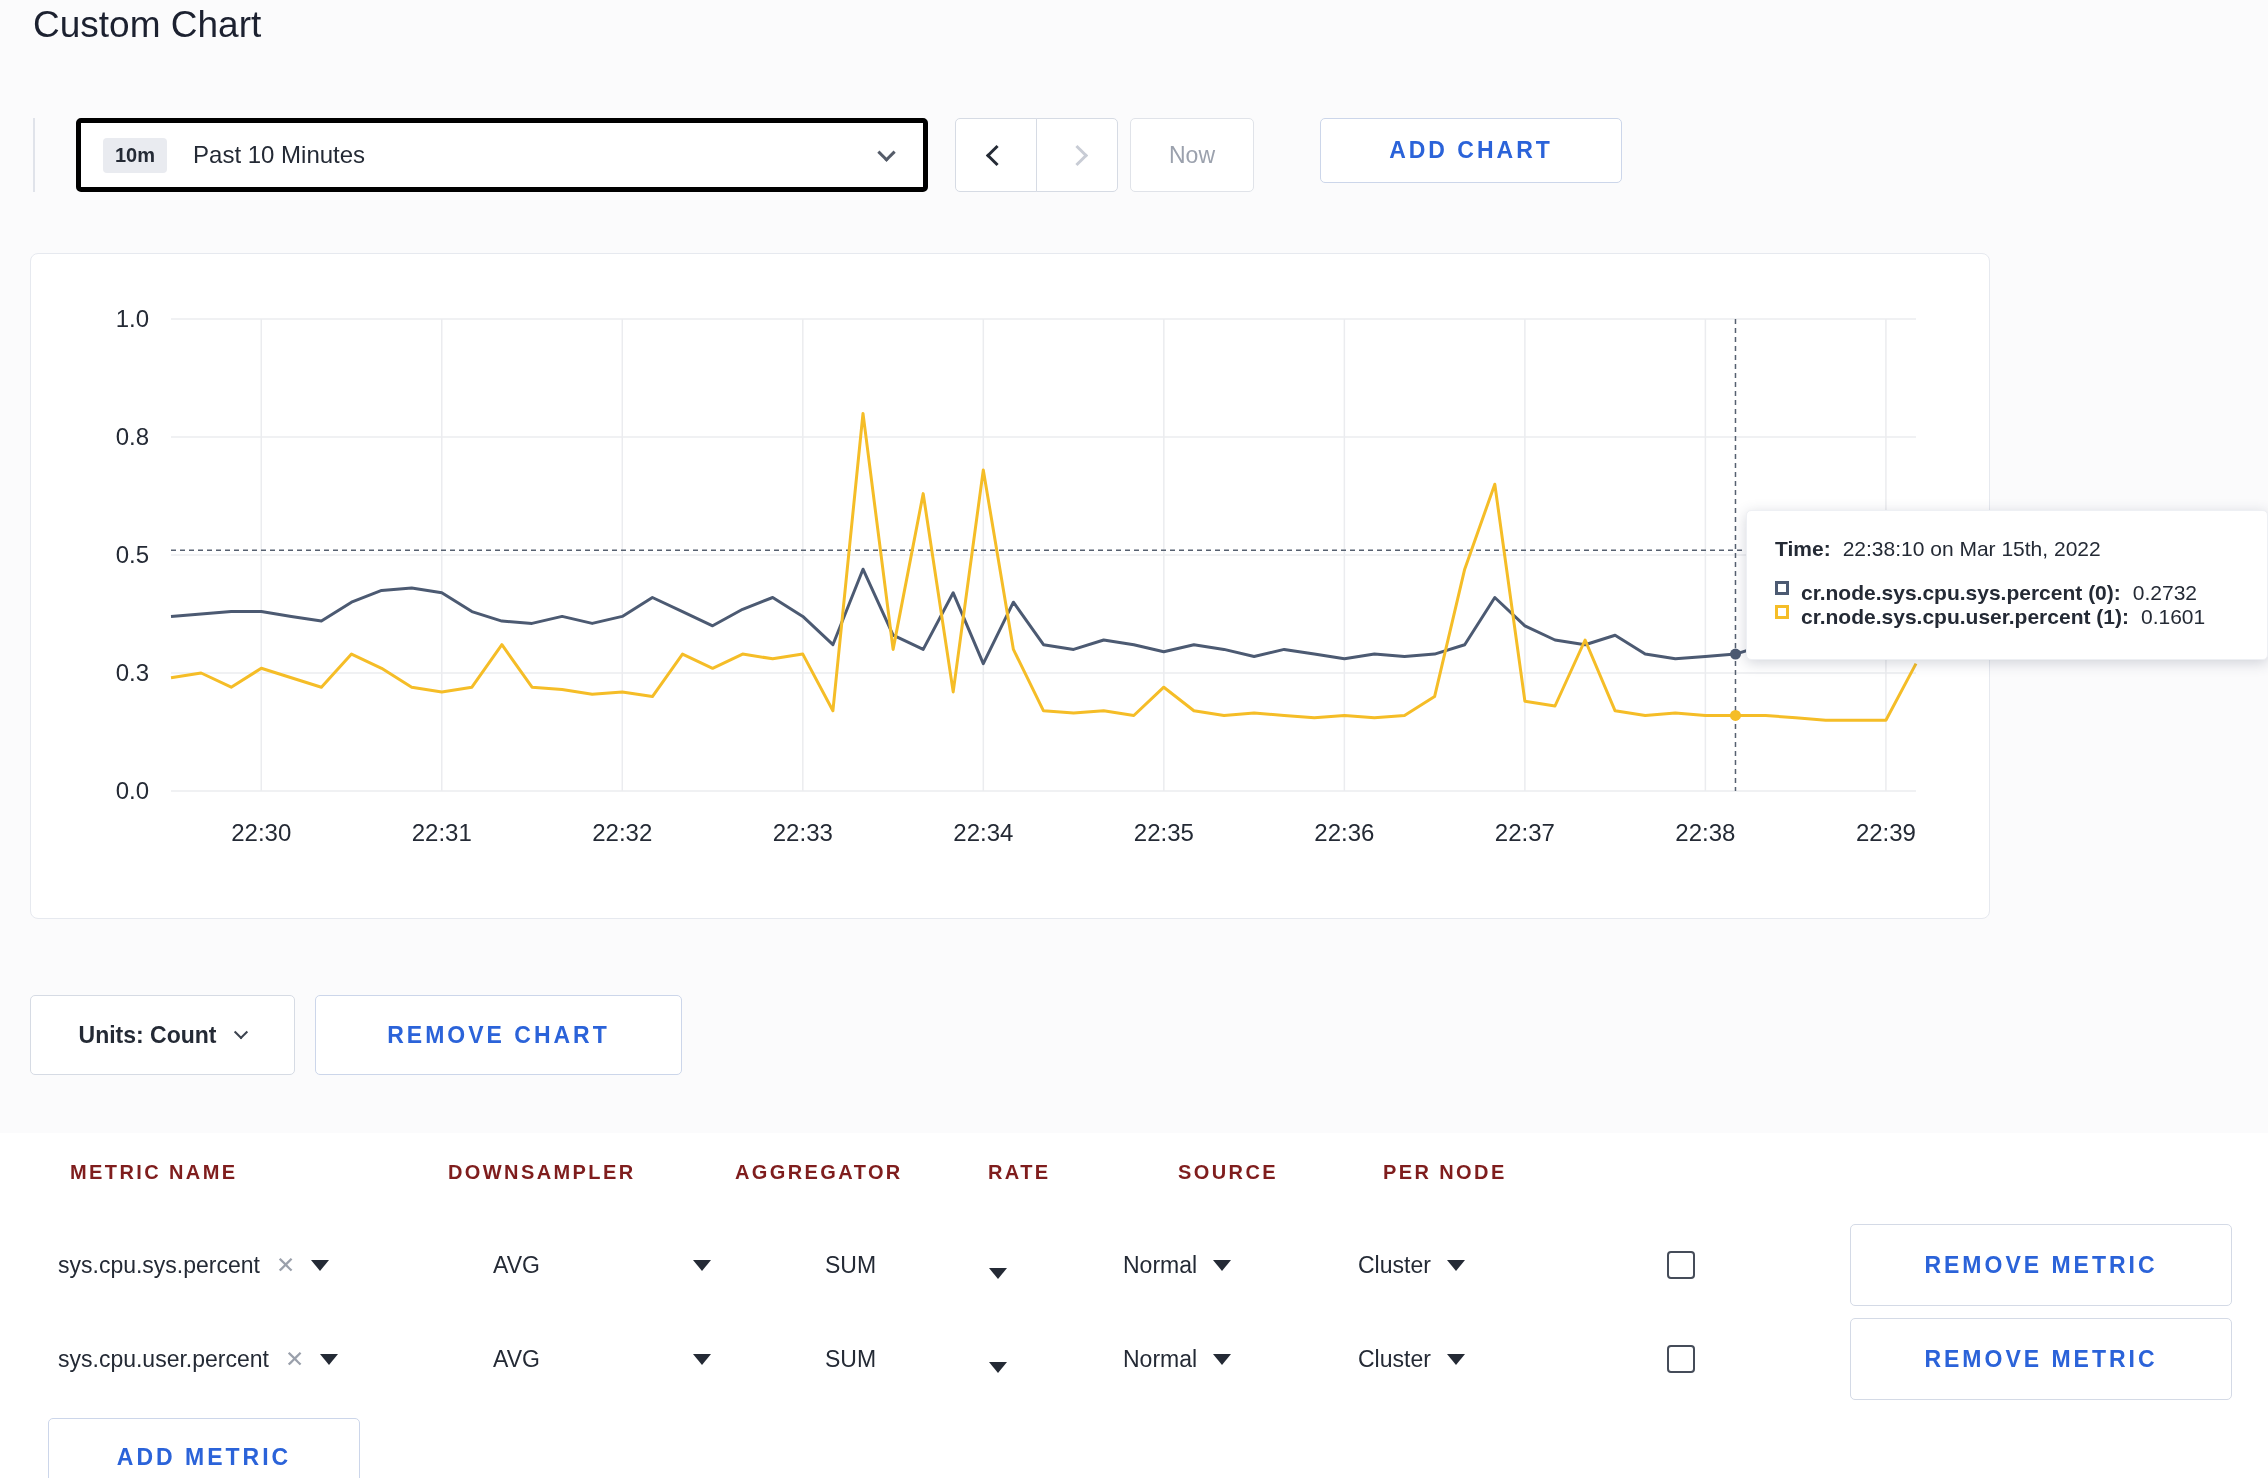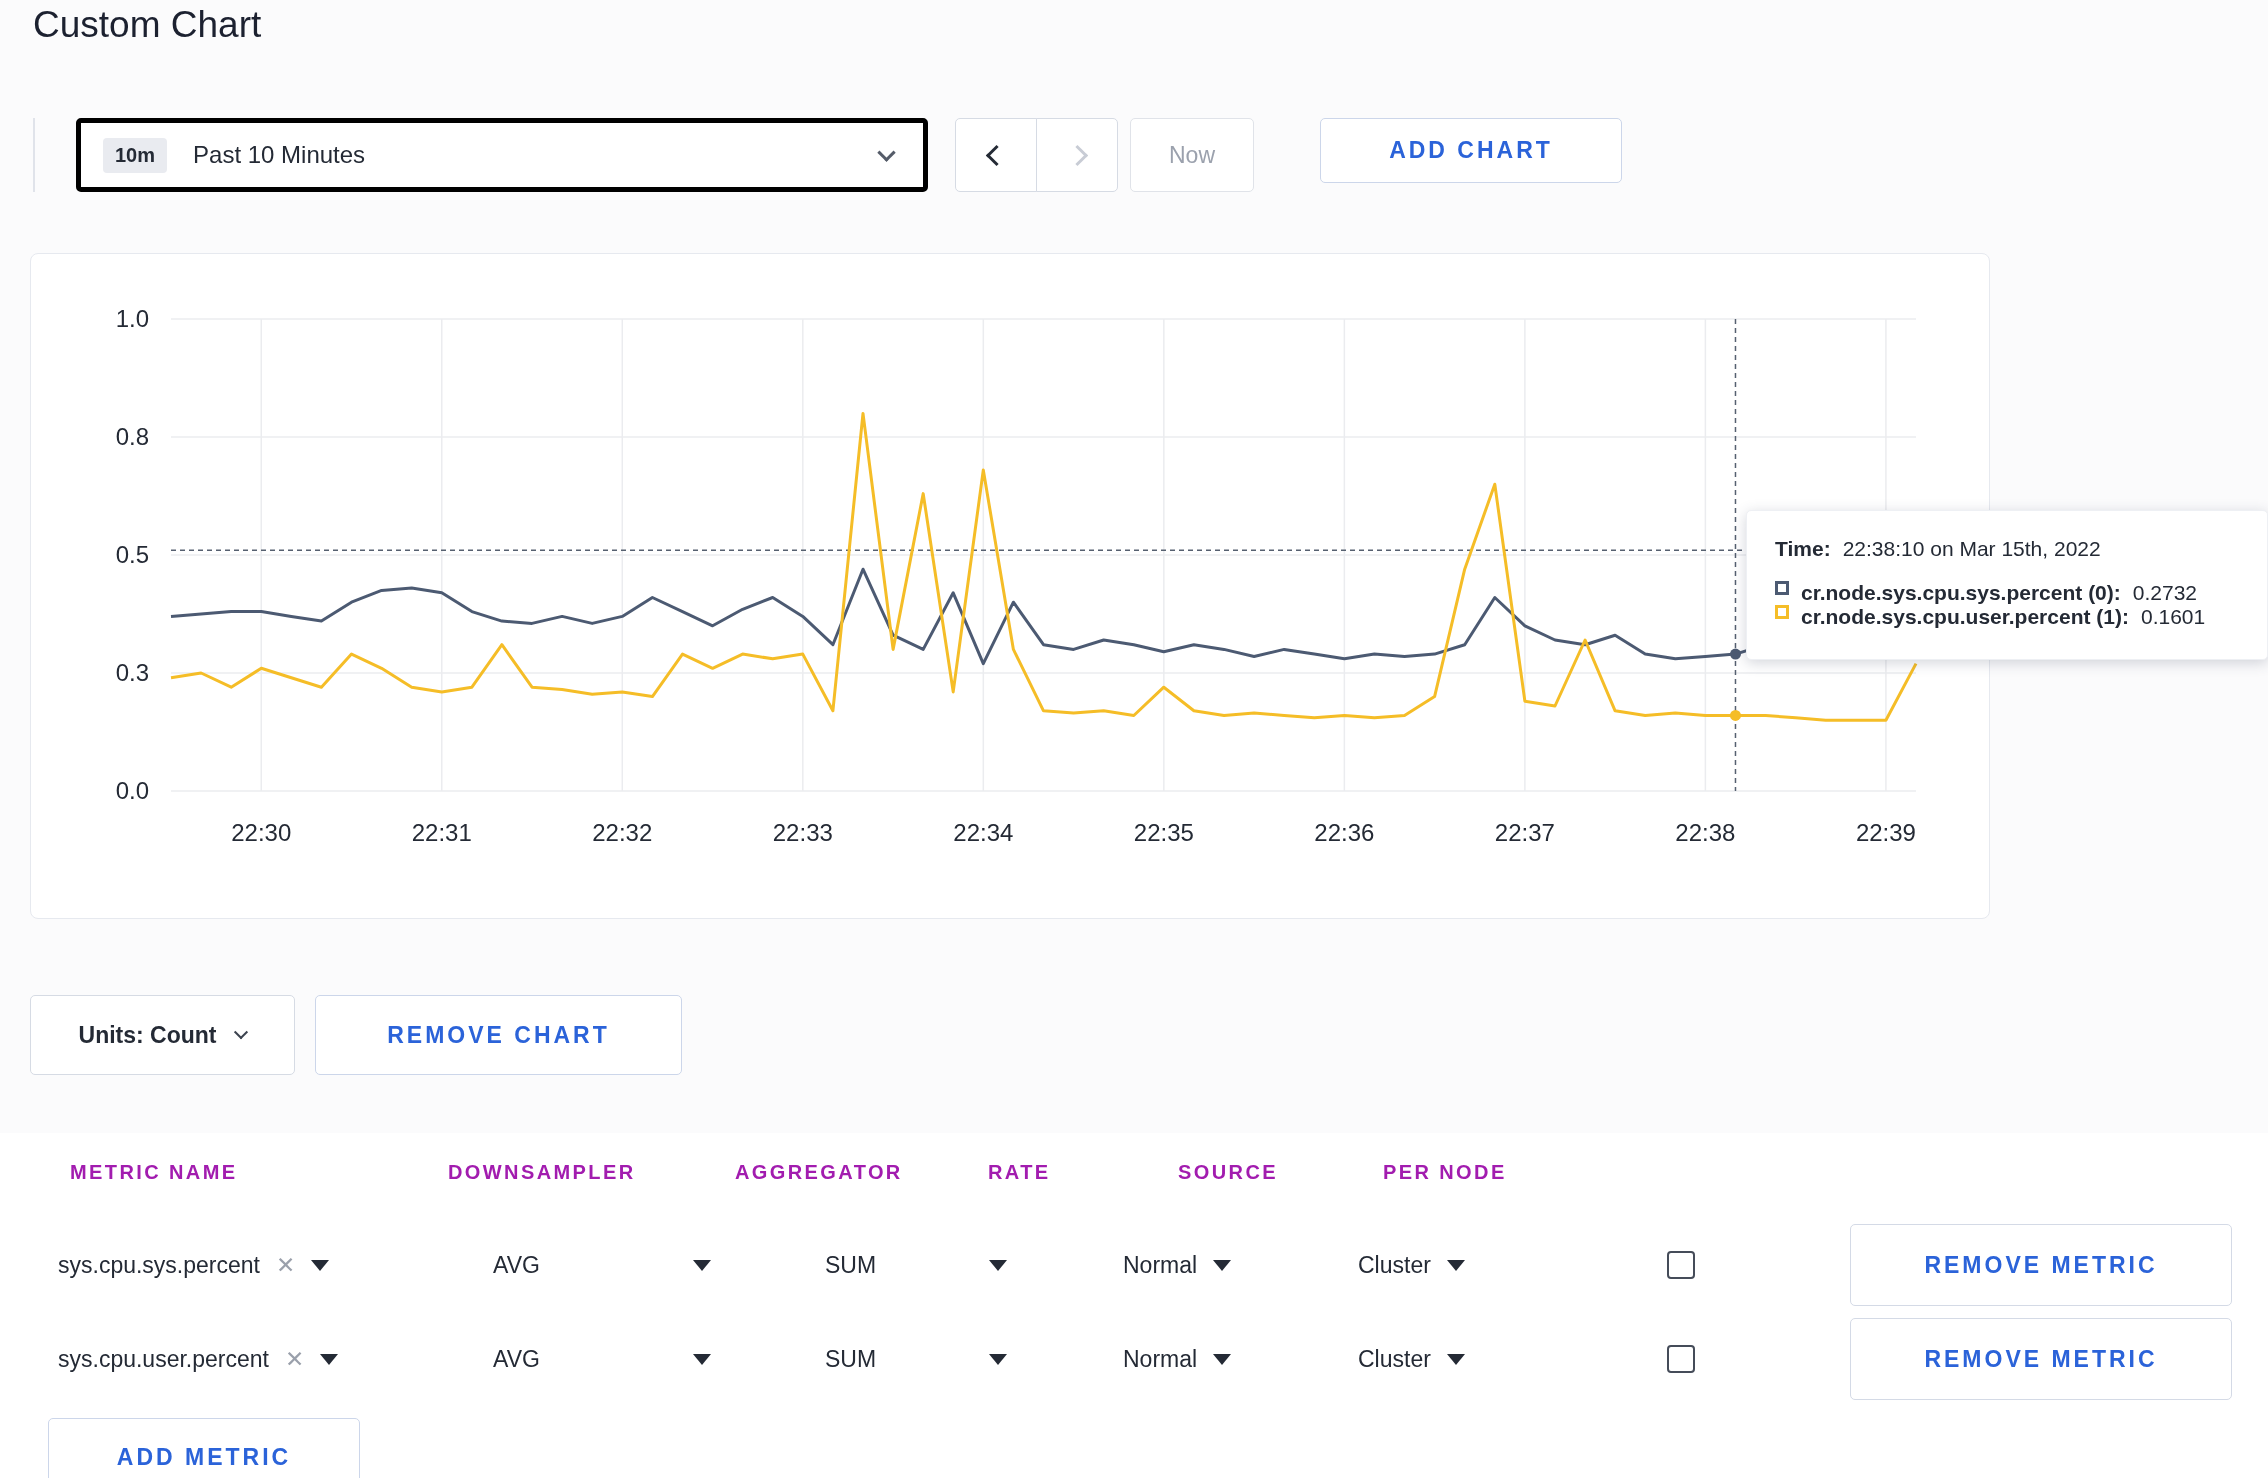--- a/index.html
+++ b/index.html
@@ -82,34 +82,34 @@
     display: flex; align-items: center; justify-content: center; gap: 20px;
     font-size: 23px; font-weight: 700; cursor: pointer;
   }
   .units-select .chev { width: 10px; height: 10px; border-width: 2.5px; color: #3c434f; }
   .remove-chart { position: absolute; left: 315px; top: 995px; width: 367px; height: 80px; }
   
   .table-card { position: absolute; left: 0; top: 1133px; width: 2268px; height: 345px; background: #fff; }
   .tgrid { display: grid; grid-template-columns: 390px 287px 253px 190px 205px 145px 1fr; padding-left: 58px; align-items: center; }
   .t-header { margin-top: 28px; }
   .t-header span {
-    font-size: 20px; font-weight: 700; letter-spacing: 2.4px; color: #a21caf;
+    font-size: 20px; font-weight: 700; letter-spacing: 2.4px; color: #7f1d1d;
   }
   .t-header span:first-child { padding-left: 12px; }
   .t-rows { margin-top: 34px; }
   .t-row { height: 94px; gap: 45px; }
   .sel { display: flex; align-items: center; font-size: 23px; cursor: pointer; }
   .caret {
     width: 0; height: 0; flex: none;
     border-left: 9px solid transparent; border-right: 9px solid transparent;
     border-top: 11px solid #242a35; margin-left: 16px;
   }
   .clear-x { color: #9aa0ab; font-size: 23px; margin-left: 16px; cursor: pointer; }
   .sel-wide { width: 218px; justify-content: space-between; }
-  .sel-med  { width: 182px; justify-content: space-between; }
+  .sel-med  { width: 182px; justify-content: space-between; align-items: flex-end; }
   .pernode-cell { display: flex; justify-content: center; }
   .checkbox {
     width: 28px; height: 28px; background: #fff;
     border: 2px solid #454c59; border-radius: 4px; cursor: pointer;
   }
   .action-cell { display: flex; }
   .remove-metric { width: 382px; height: 82px; margin-left: 52px; border-color: #d4dae6; }
   .add-metric { margin: 12px 0 0 48px; width: 312px; height: 78px; }
 </style>
 </head>

